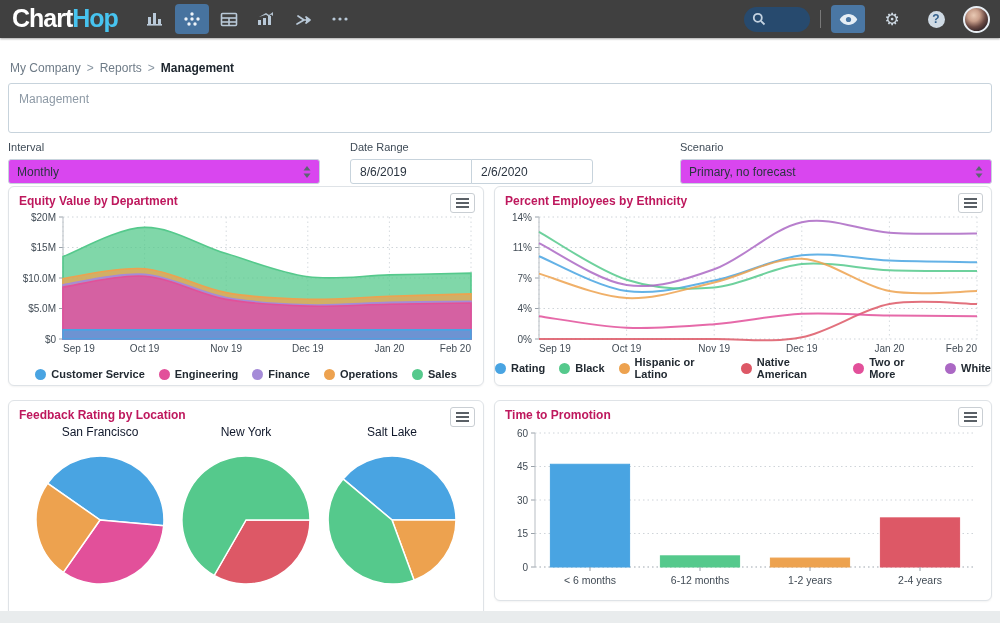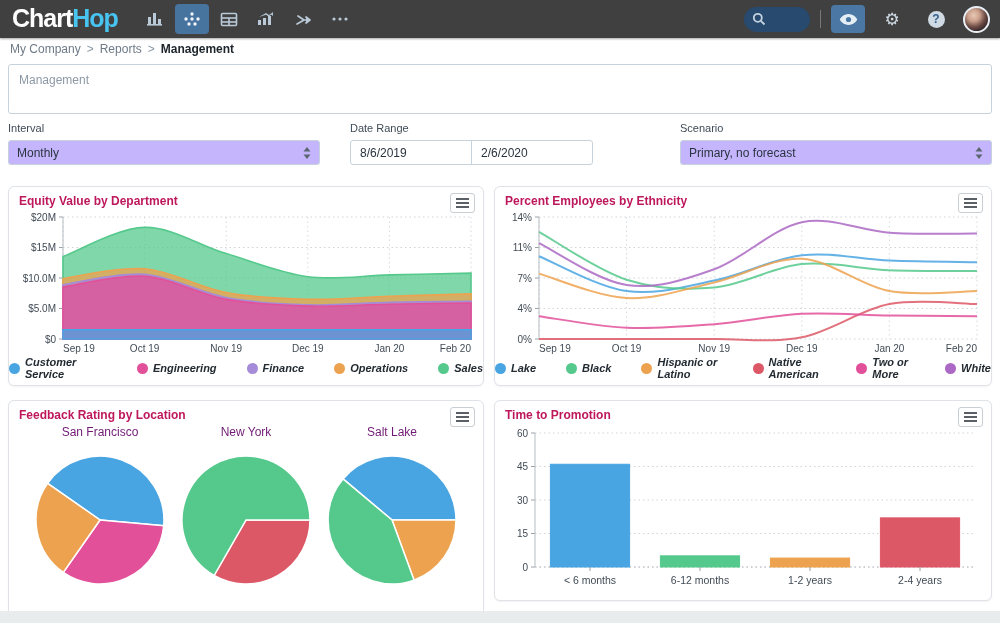--- a/index.html
+++ b/index.html
@@ -38,35 +38,35 @@
   .help-circle {
     width:17px; height:17px; border-radius:50%; background:#cfdae4; color:#33618d;
     font-size:12px; font-weight:bold; display:flex; align-items:center; justify-content:center;
   }
   .avatar {
     width:27px; height:27px; border-radius:50%; cursor:pointer;
     background:radial-gradient(circle at 38% 32%, #e8c9b4 0%, #caa08c 28%, #6b4a44 55%, #221a20 85%);
     border:2px solid #e8eef4;
   }
   
-  .breadcrumb { padding:4px 10px 5px; font-size:12px; color:#6e7b87; }
+  .breadcrumb { padding:23px 10px 5px; font-size:12px; color:#6e7b87; }
   .crumb { cursor:pointer; }
   .crumb-sep { margin:0 6px; color:#8a97a3; }
   .crumb-current { font-weight:bold; color:#1c242c; }
   
   .title-box {
     margin:3px 8px 0; height:50px; border:1px solid #c7d3dc; border-radius:3px;
     padding:8px 10px; font-size:12px; color:#8d99a5; background:#fff; cursor:text;
   }
   
   .filters { position:relative; height:52px; margin-top:8px; }
   .f-col { position:absolute; top:0; }
   .f-label { font-size:11px; color:#3f4b57; display:block; margin-bottom:6px; }
   .select-box {
-    height:25px; border:1px solid #c7d3dc; border-radius:3px; background:#c4b5fd;
+    height:25px; border:1px solid #c7d3dc; border-radius:3px; background:#d946ef;
     display:flex; align-items:center; justify-content:space-between; padding:0 8px;
     font-size:12px; color:#2a3440; cursor:pointer;
   }
   .stepper { color:#5a6670; display:flex; flex-direction:column; line-height:0; }
   .date-wrap { display:flex; }
   .date-input {
     width:122px; height:25px; border:1px solid #c7d3dc; background:#fff;
     font-size:12px; color:#2a3440; display:flex; align-items:center; padding:0 9px; cursor:text;
   }
   .date-input.start { border-radius:3px 0 0 3px; }
@@ -83,28 +83,28 @@
   .panel-title { position:absolute; left:10px; top:7px; font-size:12px; font-weight:bold; color:#be185d; }
   .panel-menu {
     position:absolute; right:8px; top:6px; width:25px; height:20px; border:1px solid #c9ced3;
     border-radius:3px; background:#fff; display:flex; flex-direction:column;
     justify-content:center; align-items:center; gap:2px; cursor:pointer;
   }
   .panel-menu span { width:13px; height:2px; background:#5a6066; display:block; }
   .chart-svg { position:absolute; left:4px; top:22px; }
   .legend-row {
     position:absolute; left:0; bottom:5px; width:100%; display:flex;
-    justify-content:center; gap:30px; align-items:center;font-style:italic;
+    justify-content:center; gap:14px; align-items:center;
   }
   .legend-item { display:flex; align-items:center; gap:5px; font-size:11px; font-weight:bold; color:#222a32; }
   .legend-dot { width:11px; height:11px; border-radius:50%; flex:0 0 auto; }
   
   .pies-row { position:absolute; left:0; top:24px; width:100%; display:flex; justify-content:center; gap:10px; }
   .pie-block { display:flex; flex-direction:column; align-items:center; }
-  .pie-title { font-size:12px; color:#701a75; margin-bottom:16px; }
+  .pie-title { font-size:12px; color:#0f172a; margin-bottom:16px; }
   
   .footer-strip { position:absolute; left:0; bottom:0; width:100%; height:12px; background:#e9eced; }
 </style>
 </head>
 <body>
 
 <div class="topbar">
   <div class="logo"><span class="lg-chart">Chart</span><span class="lg-hop">Hop</span></div>
 
   <div class="nav-icons">
@@ -340,21 +340,21 @@
       <path d="M40.0,47.2C54.6,53.0 98.4,78.0 127.6,82.1C156.8,86.1 186.0,77.6 215.2,71.6C244.4,65.7 273.6,49.7 302.8,46.3C332.0,43.0 361.2,50.4 390.4,51.6C419.6,52.7 463.4,53.0 478.0,53.3" fill="none" stroke="#49a4e2" stroke-width="2" stroke-opacity="0.85"></path>
       <path d="M40.0,22.8C54.6,30.8 98.4,61.4 127.6,70.7C156.8,80.0 186.0,81.2 215.2,78.6C244.4,76.0 273.6,58.0 302.8,55.1C332.0,52.2 361.2,60.0 390.4,61.2C419.6,62.3 463.4,61.9 478.0,62.0" fill="none" stroke="#55c98c" stroke-width="2" stroke-opacity="0.85"></path>
       <path d="M40.0,64.6C54.6,68.7 98.4,87.6 127.6,89.0C156.8,90.5 186.0,79.9 215.2,73.4C244.4,66.8 273.6,48.4 302.8,49.8C332.0,51.3 361.2,76.7 390.4,82.1C419.6,87.4 463.4,82.1 478.0,82.1" fill="none" stroke="#eda24f" stroke-width="2" stroke-opacity="0.85"></path>
       <path d="M40.0,130.0C54.6,130.0 98.4,130.0 127.6,130.0C156.8,130.0 186.0,130.3 215.2,130.0C244.4,129.7 273.6,134.1 302.8,128.3C332.0,122.4 361.2,100.7 390.4,95.1C419.6,89.6 463.4,95.1 478.0,95.1" fill="none" stroke="#dd5866" stroke-width="2" stroke-opacity="0.85"></path>
       <path d="M40.0,107.3C54.6,109.2 98.4,117.4 127.6,118.7C156.8,120.0 186.0,117.5 215.2,115.2C244.4,112.9 273.6,106.2 302.8,104.7C332.0,103.3 361.2,106.0 390.4,106.5C419.6,106.9 463.4,107.2 478.0,107.3" fill="none" stroke="#e2509a" stroke-width="2" stroke-opacity="0.85"></path>
       <path d="M40.0,34.1C54.6,41.1 98.4,71.6 127.6,76.0C156.8,80.3 186.0,70.7 215.2,60.3C244.4,49.8 273.6,19.3 302.8,13.2C332.0,7.1 361.2,21.8 390.4,23.7C419.6,25.6 463.4,24.4 478.0,24.6" fill="none" stroke="#ab68c4" stroke-width="2" stroke-opacity="0.85"></path>
     </svg>
   <div class="legend-row">
       <span class="legend-item">
         <span class="legend-dot" style="background: rgb(73, 164, 226);"></span>
-        <span>Lake</span>
+        <span>Rating</span>
       </span>
       <span class="legend-item">
         <span class="legend-dot" style="background: rgb(85, 201, 140);"></span>
         <span>Black</span>
       </span>
       <span class="legend-item">
         <span class="legend-dot" style="background: rgb(237, 162, 79);"></span>
         <span>Hispanic or Latino</span>
       </span>
       <span class="legend-item">

